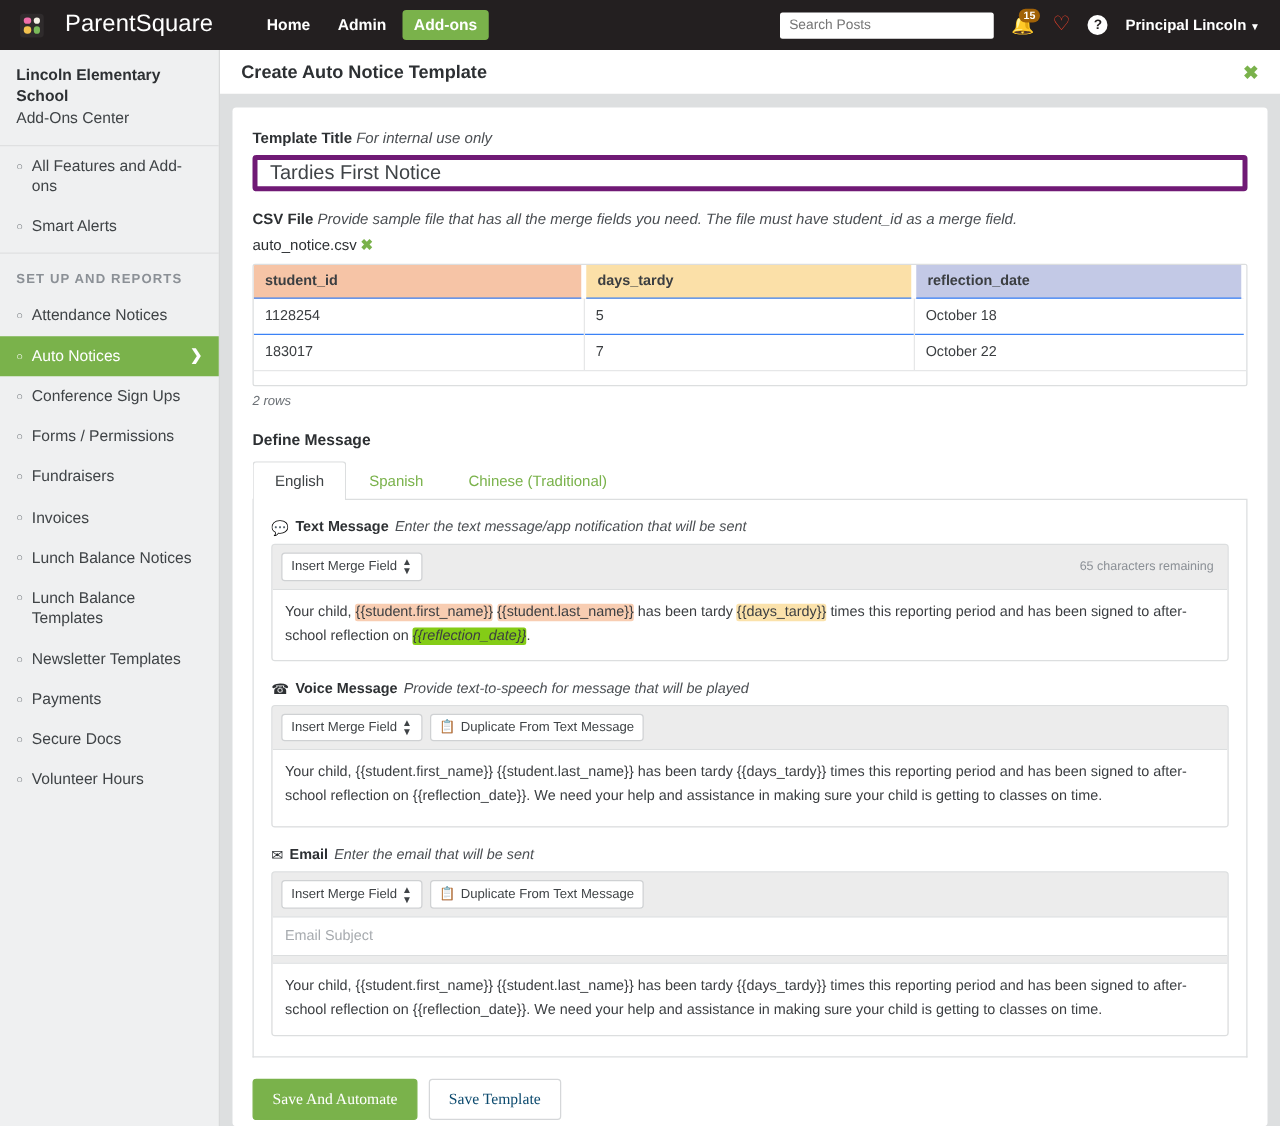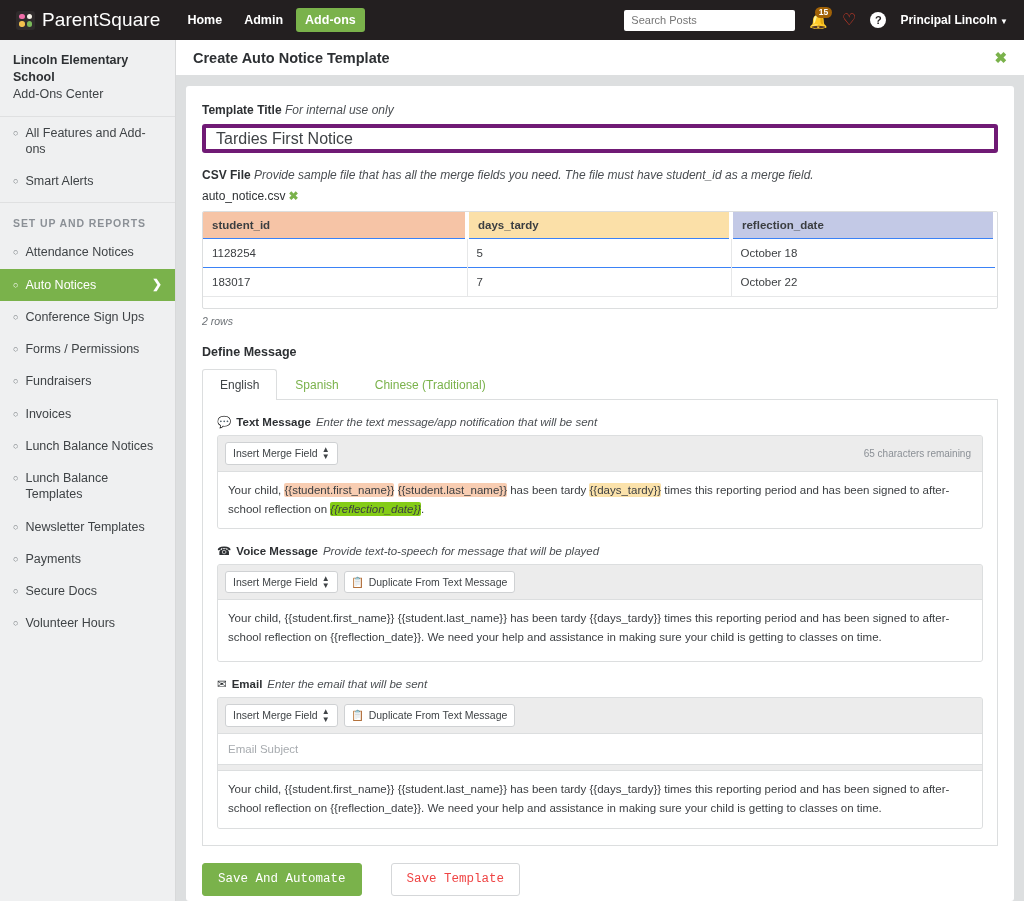--- a/index.html
+++ b/index.html
@@ -9,21 +9,21 @@
     background: #ffffff;
     overflow: hidden;
   }
   .page { position: relative; width: 1024px; height: 901px; background: #fff; }
 
   
   .topnav {
     height: 40px; background: #231f20;
     display: flex; align-items: center; padding: 0 16px;
   }
-  .brand { display: flex; align-items: center; gap: 7px; margin-right: 18px; }
+  .brand { display: flex; align-items: center; gap: 17px; margin-right: 34px; }
   .logo-sq {
     width: 19px; height: 19px; background: #2f2b2c; border-radius: 3px;
     display: grid; grid-template-columns: 1fr 1fr; grid-template-rows: 1fr 1fr;
     gap: 2px; padding: 3px;
   }
   .logo-sq i { display: block; border-radius: 50%; }
   .logo-sq i:nth-child(1) { background: #f06ea9; }
   .logo-sq i:nth-child(2) { background: #f5f1e6; }
   .logo-sq i:nth-child(3) { background: #f2c14e; }
   .logo-sq i:nth-child(4) { background: #7aba5a; }
@@ -179,24 +179,24 @@
     padding: 9px 10px; font-size: 11.5px; color: #a7abaf;
   }
   .email-spacer { background: #ececec; height: 5px; }
 
   .msg-group { margin-bottom: 15px; }
   .msg-group:last-child { margin-bottom: 0; }
 
   .actions { display: flex; gap: 9px; margin-top: 17px; }
   .btn {
     font-size: 12.5px; padding: 8px 15px; border-radius: 3px; cursor: pointer;
-    font-family: Liberation Mono, monospace; line-height: 1.2;
+    font-family: Liberation Serif, serif; line-height: 1.2;
   }
   .btn-primary { background: #7ab24b; color: #fff; border: 1px solid #7ab24b; }
-  .btn-secondary { background: #fff; color: #ef4444; border: 1px solid #d5d7d9; margin-left: 20px; }
+  .btn-secondary { background: #fff; color: #0c4a6e; border: 1px solid #d5d7d9; }
 </style>
 </head>
 <body>
 
 <div class="page">
 
   <div class="topnav">
     <div class="brand">
       <span class="logo-sq">
         <i></i>

